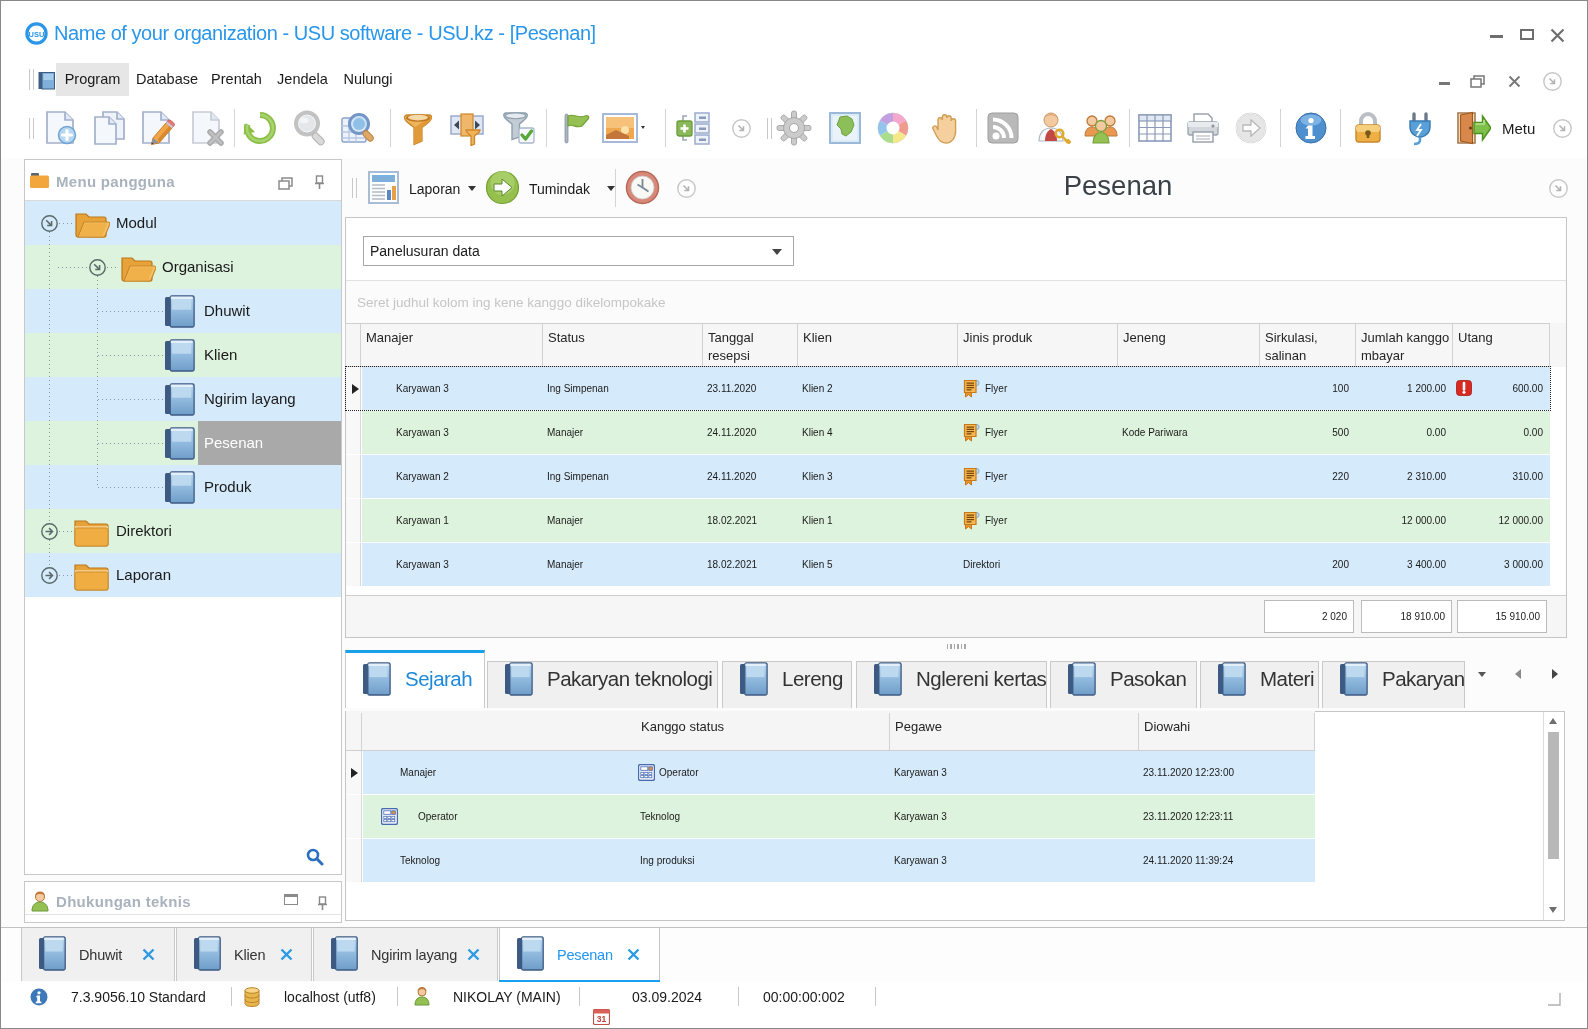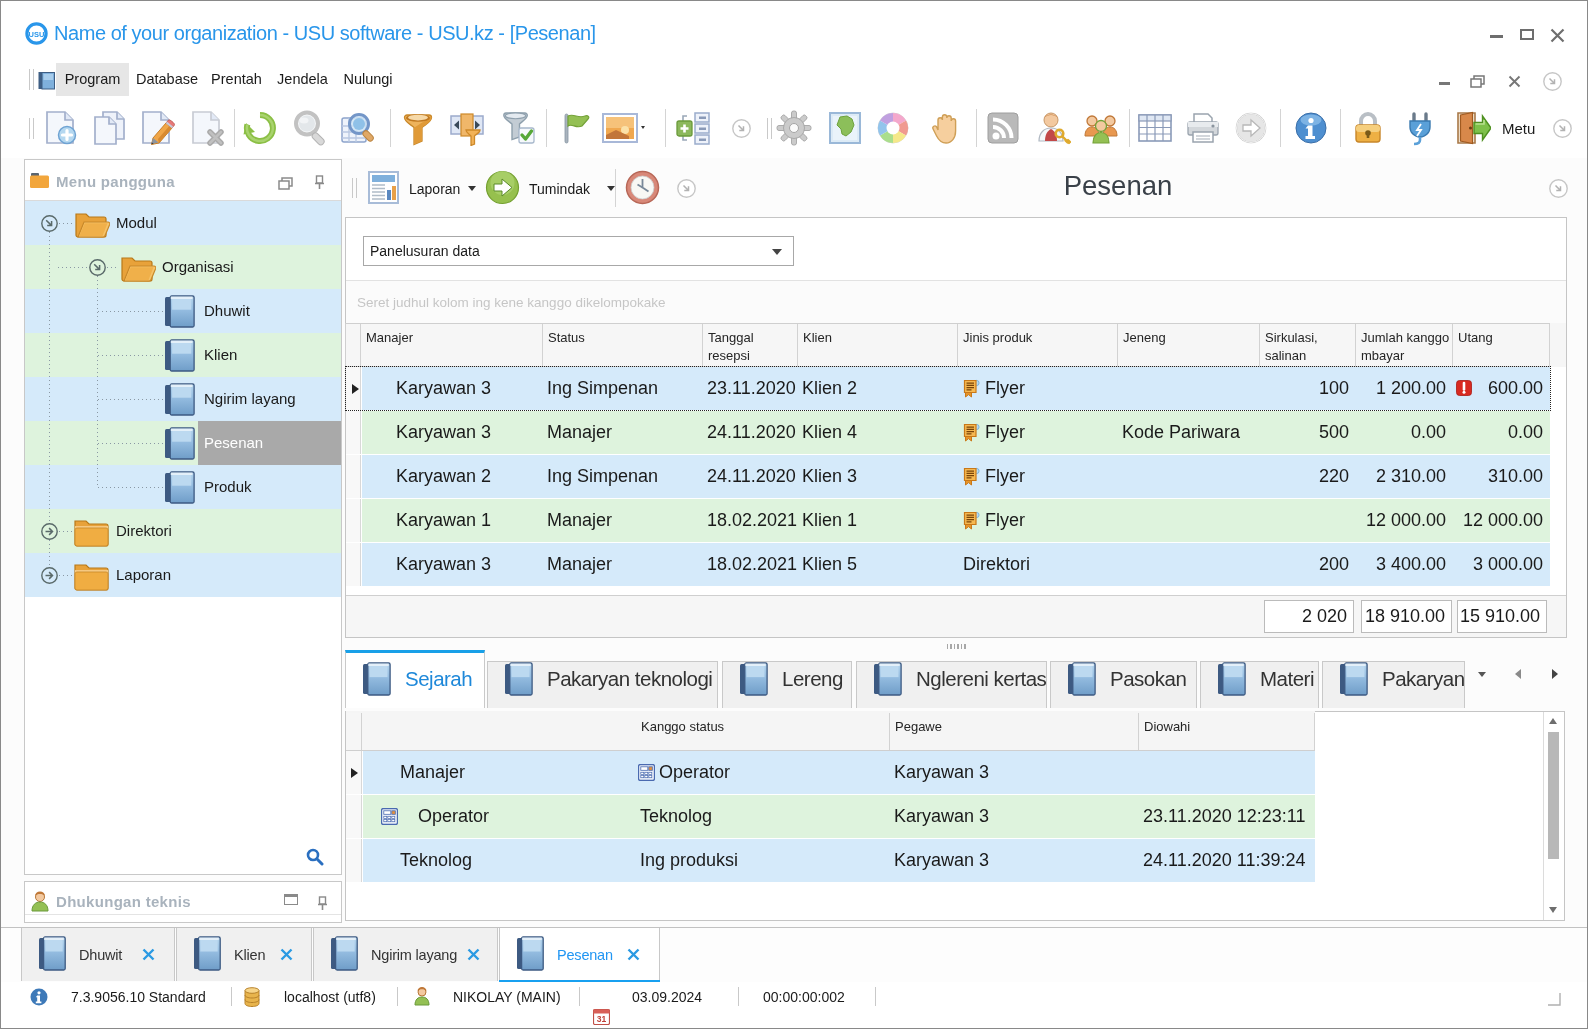--- a/index.html
+++ b/index.html
@@ -7,21 +7,21 @@
 #win { position:relative; width:1588px; height:1029px; border:1px solid #898989; background:#fdfdfd; overflow:hidden; }
 .abs { position:absolute; }
 .ti { position:absolute; top:109px; }
 .tsep { position:absolute; top:108px; width:1px; height:38px; background:#d4d4d4; }
 .grip { position:absolute; width:5px; border-left:1px solid #c9c9c9; border-right:1px solid #c9c9c9; }
 svg { display:block; }
 .menuitem { position:absolute; top:62px; height:33px; line-height:33px; font-size:14.5px; color:#1b1b1b; text-align:center; }
 .blue { background:#d5eafa; }
 .green { background:#def3dd; }
 .hcell { position:absolute; font-size:13px; color:#252525; padding:5px 0 0 5px; border-right:1px solid #d2d2d2; line-height:18px; }
-.cell { position:absolute; font-size:18px; color:#1a1a1a; display:flex; align-items:center; }
+.cell { position:absolute; font-size:10px; color:#1a1a1a; display:flex; align-items:center; }
 .cellr { justify-content:flex-end; }
 .stext { position:absolute; top:988px; font-size:14px; color:#1a1a1a; }
 </style>
 </head>
 <body>
 <div id="win">
     <svg width="0" height="0" style="position:absolute">
       <defs>
         <linearGradient id="bookgrad" x1="0" y1="0" x2="0" y2="1">
           <stop offset="0" stop-color="#b4d4ec"></stop>
@@ -758,20 +758,21 @@
         <rect x="2.8" y="8.3" width="3" height="2.2" fill="#fff" stroke="#4a6ab0" stroke-width="0.7"></rect>
         <rect x="6.8" y="8.3" width="3" height="2.2" fill="#fff" stroke="#4a6ab0" stroke-width="0.7"></rect>
         <rect x="10.8" y="8.3" width="3" height="2.2" fill="#fff" stroke="#4a6ab0" stroke-width="0.7"></rect>
         <rect x="2.8" y="11.5" width="3" height="2.2" fill="#fff" stroke="#4a6ab0" stroke-width="0.7"></rect>
         <rect x="6.8" y="11.5" width="3" height="2.2" fill="#fff" stroke="#4a6ab0" stroke-width="0.7"></rect>
         <rect x="10.8" y="11.5" width="3" height="2.2" fill="#fff" stroke="#4a6ab0" stroke-width="0.7"></rect>
       </svg>
     </div>
 <div class="cell" style="left:658px;top:750px;width:200px;height:43px;">Operator</div>
 <div class="cell" style="left:893px;top:750px;width:200px;height:43px;">Karyawan 3</div>
+<div class="cell" style="left:1142px;top:750px;width:165px;height:43px;">23.11.2020 12:23:00</div>
 <div class="abs" style="left:345px;top:794px;width:16px;height:43px;background:#f8f8f8;border-right:1px solid #d8d8d8;"></div>
 <div class="abs green" style="left:362px;top:794px;width:952px;height:43px;"></div>
 <div class="abs" style="left:380px;top:807px;">
       <svg width="17" height="17" viewBox="0 0 17 17">
         <rect x="0.5" y="0.5" width="16" height="16" rx="2" fill="#e8eef8" stroke="#4a6ab0" stroke-width="1.3"></rect>
         <rect x="2.8" y="2.8" width="7" height="3.5" fill="#fff" stroke="#4a6ab0" stroke-width="0.8"></rect>
         <rect x="10.8" y="2.8" width="3.5" height="3.5" fill="#e8923a" stroke="#4a6ab0" stroke-width="0.8"></rect>
         <rect x="2.8" y="8.3" width="3" height="2.2" fill="#fff" stroke="#4a6ab0" stroke-width="0.7"></rect>
         <rect x="6.8" y="8.3" width="3" height="2.2" fill="#fff" stroke="#4a6ab0" stroke-width="0.7"></rect>
         <rect x="10.8" y="8.3" width="3" height="2.2" fill="#fff" stroke="#4a6ab0" stroke-width="0.7"></rect>

